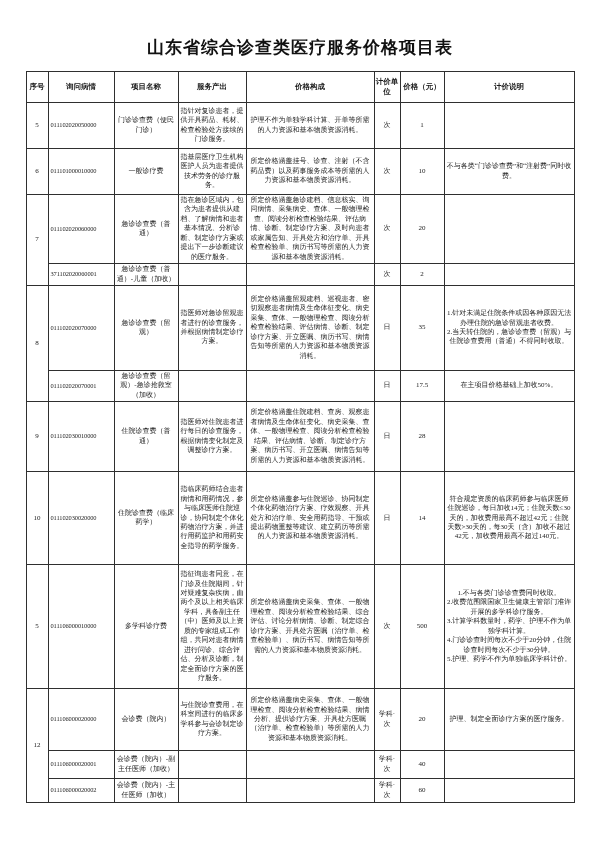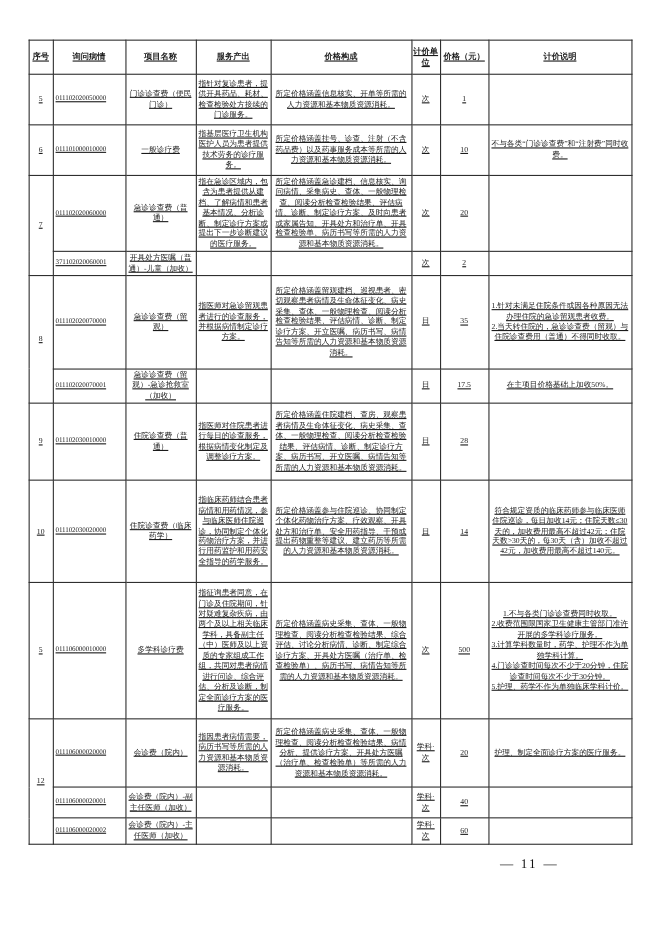--- a/index.html
+++ b/index.html
@@ -7,21 +7,21 @@
     width:600px;height:848px;background:#ffffff;color:#1b1b1b;
     font-family:"Liberation Serif","DejaVu Serif",serif;
     position:relative;overflow:hidden;
   }
   .page{padding-top:36px;}
   .title{
     text-align:center;font-size:17px;font-weight:bold;letter-spacing:1px;
     margin:0 0 12px 0;color:#111;
   }
   table.price-table{
-    border-collapse:collapse;table-layout:fixed;width:496px;margin:0 auto;text-decoration:underline;
+    border-collapse:collapse;table-layout:fixed;width:496px;margin:0 auto;
   }
   .price-table th,.price-table td{
     border:1px solid #2f2f2f;
     font-size:7px;line-height:1.35;padding:1px 2px;
     vertical-align:middle;word-break:break-all;overflow:hidden;
     color:#1b1b1b;
   }
   .price-table th{
     font-weight:bold;text-align:center;font-size:7.5px;height:28px;padding:1px 1px;
   }
@@ -34,20 +34,21 @@
   td.cell-note,td.cell-service,td.cell-comp{white-space:pre-line;}
   .pageno{
     margin-top:10px;text-align:right;padding-right:92px;
     font-size:12px;letter-spacing:2px;color:#111;
   }
 </style>
 </head>
 <body>
 
 <div class="page">
+  <h1 class="title">山东省综合诊查类医疗服务价格项目表</h1>
 
   <table class="price-table">
     <colgroup>
       <col class="c-seq">
         <col class="c-code">
         <col class="c-name">
         <col class="c-serv">
       <col class="c-comp">
         <col class="c-unit">
         <col class="c-price">
@@ -64,21 +65,21 @@
           <th>价格（元）</th>
           <th>计价说明</th>
         </tr>
     </thead>
     <tbody>
         <tr style="height: 46px;">
           <td class="cell-seq" rowspan="1">5</td>
           <td class="cell-code">011102020050000</td>
           <td class="cell-name">门诊诊查费（便民门诊）</td>
           <td class="cell-service">指针对复诊患者，提供开具药品、耗材、检查检验处方接续的门诊服务。</td>
-          <td class="cell-comp">所定价格涵盖信息核实、开单等所需的人力资源和基本物质资源消耗。</td>
+          <td class="cell-comp">护理不作为单独学科计算、开单等所需的人力资源和基本物质资源消耗。</td>
           <td class="cell-unit">次</td>
           <td class="cell-price">1</td>
           <td class="cell-note"></td>
         </tr>
         <tr style="height: 46px;">
           <td class="cell-seq" rowspan="1">6</td>
           <td class="cell-code">011101000010000</td>
           <td class="cell-name">一般诊疗费</td>
           <td class="cell-service">指基层医疗卫生机构医护人员为患者提供技术劳务的诊疗服务。</td>
           <td class="cell-comp">所定价格涵盖挂号、诊查、注射（不含药品费）以及药事服务成本等所需的人力资源和基本物质资源消耗。</td>
@@ -91,21 +92,21 @@
           <td class="cell-code">011102020060000</td>
           <td class="cell-name">急诊诊查费（普通）</td>
           <td class="cell-service">指在急诊区域内，包含为患者提供从建档、了解病情和患者基本情况、分析诊断、制定诊疗方案或提出下一步诊断建议的医疗服务。</td>
           <td class="cell-comp">所定价格涵盖急诊建档、信息核实、询问病情、采集病史、查体、一般物理检查、阅读分析检查检验结果、评估病情、诊断、制定诊疗方案、及时向患者或家属告知、开具处方和治疗单、开具检查检验单、病历书写等所需的人力资源和基本物质资源消耗。</td>
           <td class="cell-unit">次</td>
           <td class="cell-price">20</td>
           <td class="cell-note"></td>
         </tr>
         <tr style="height: 20px;">
           <td class="cell-code">371102020060001</td>
-          <td class="cell-name">开具处方医嘱（普通）-儿童（加收）</td>
+          <td class="cell-name">急诊诊查费（普通）-儿童（加收）</td>
           <td class="cell-service"></td>
           <td class="cell-comp"></td>
           <td class="cell-unit">次</td>
           <td class="cell-price">2</td>
           <td class="cell-note"></td>
         </tr>
         <tr style="height: 85px;">
           <td class="cell-seq" rowspan="2">8</td>
           <td class="cell-code">011102020070000</td>
           <td class="cell-name">急诊诊查费（留观）</td>
@@ -156,21 +157,21 @@
           <td class="cell-note">1.不与各类门诊诊查费同时收取。
 2.收费范围限国家卫生健康主管部门准许开展的多学科诊疗服务。
 3.计算学科数量时，药学、护理不作为单独学科计算。
 4.门诊诊查时间每次不少于20分钟，住院诊查时间每次不少于30分钟。
 5.护理、药学不作为单独临床学科计价。</td>
         </tr>
         <tr style="height: 62px;">
           <td class="cell-seq" rowspan="3">12</td>
           <td class="cell-code">011106000020000</td>
           <td class="cell-name">会诊费（院内）</td>
-          <td class="cell-service">指因患者病情需要，病历书写等所需的人力资源和基本物质资源消耗。</td>
+          <td class="cell-service">与住院诊查费用，在科室间进行的临床多学科参与会诊制定诊疗方案。</td>
           <td class="cell-comp">所定价格涵盖病史采集、查体、一般物理检查、阅读分析检查检验结果、病情分析、提供诊疗方案、开具处方医嘱（治疗单、检查检验单）等所需的人力资源和基本物质资源消耗。</td>
           <td class="cell-unit">学科·次</td>
           <td class="cell-price">20</td>
           <td class="cell-note">护理、制定全面诊疗方案的医疗服务。</td>
         </tr>
         <tr style="height: 28px;">
           <td class="cell-code">011106000020001</td>
           <td class="cell-name">会诊费（院内）-副主任医师（加收）</td>
           <td class="cell-service"></td>
           <td class="cell-comp"></td>
@@ -183,14 +184,13 @@
           <td class="cell-name">会诊费（院内）-主任医师（加收）</td>
           <td class="cell-service"></td>
           <td class="cell-comp"></td>
           <td class="cell-unit">学科·次</td>
           <td class="cell-price">60</td>
           <td class="cell-note"></td>
         </tr>
       </tbody>
   </table>
 
-  <div class="pageno">— 11 —</div>
 </div>
 
 </body></html>

